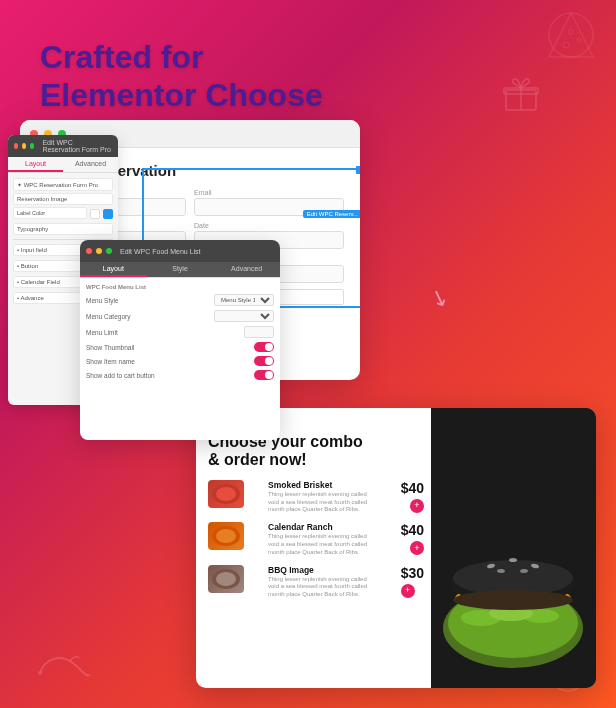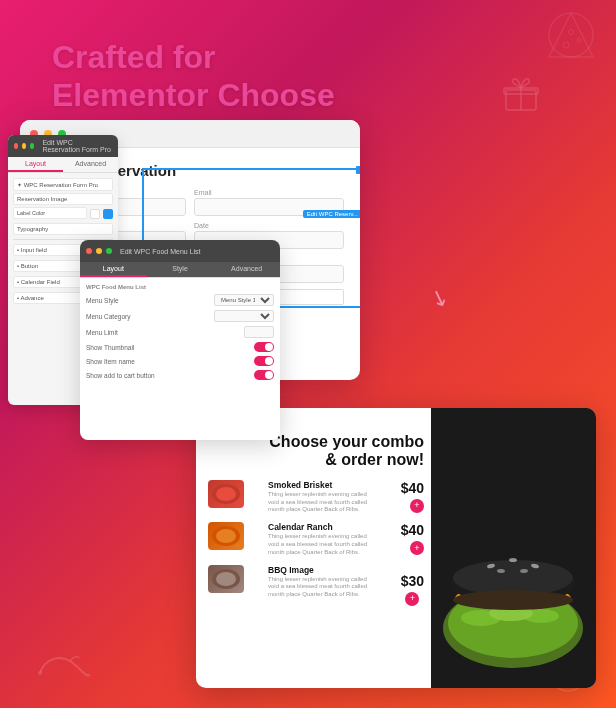--- a/index.html
+++ b/index.html
@@ -21,23 +21,23 @@
     
     .deco {
       position: absolute;
       opacity: 0.25;
       z-index: 1;
     }
 
     .hero-title {
       position: absolute;
       top: 38px;
-      left: 52px;
+      left: 40px;
       z-index: 2;
-      color: #ec4899;
+      color: #4c1d95;
       font-size: 32px;
       font-weight: 900;
       line-height: 1.2;
       text-shadow: 0 1px 4px rgba(0,0,0,0.15);
     }
 
     
     .cards-area {
       position: absolute;
       top: 120px;
@@ -214,21 +214,20 @@
       text-transform: uppercase;
       margin-bottom: 4px;
     }
 
     .menu-heading {
       font-size: 16px;
       font-weight: 900;
       color: #111;
       line-height: 1.15;
       margin-bottom: 10px;
-      text-align: right;
     }
 
     .menu-item {
       display: flex;
       align-items: flex-start;
       gap: 24px;
       margin-bottom: 8px;
     }
 
     .menu-item-img {
@@ -673,21 +672,21 @@
         <div class="menu-item-img bbq">
           <svg viewBox="0 0 36 28" width="36" height="28">
             <ellipse cx="18" cy="14" rx="14" ry="10" fill="#795548"></ellipse>
             <ellipse cx="18" cy="14" rx="10" ry="7" fill="#a1887f"></ellipse>
           </svg>
         </div>
         <div class="menu-item-info">
           <div class="menu-item-name">BBQ Image</div>
           <div class="menu-item-desc">Thing lesser replenish evening called void a sea blessed meat fourth called month place Quarter Back of Ribs.</div>
         </div>
-        <div style="display:flex;flex-direction:column;align-items:center;gap:2px;flex-shrink:0;margin-top:8px;">
+        <div style="display:flex;flex-direction:column;align-items:flex-start;gap:2px;flex-shrink:0;">
           <div class="menu-item-price"><span>$30</span></div>
           <div class="menu-item-btn">
               <span>+</span>
             </div>
         </div>
       </div>
     </div>
 
     <div class="burger-visual">
       <svg viewBox="0 0 165 280" width="165" height="280" xmlns="http://www.w3.org/2000/svg">

